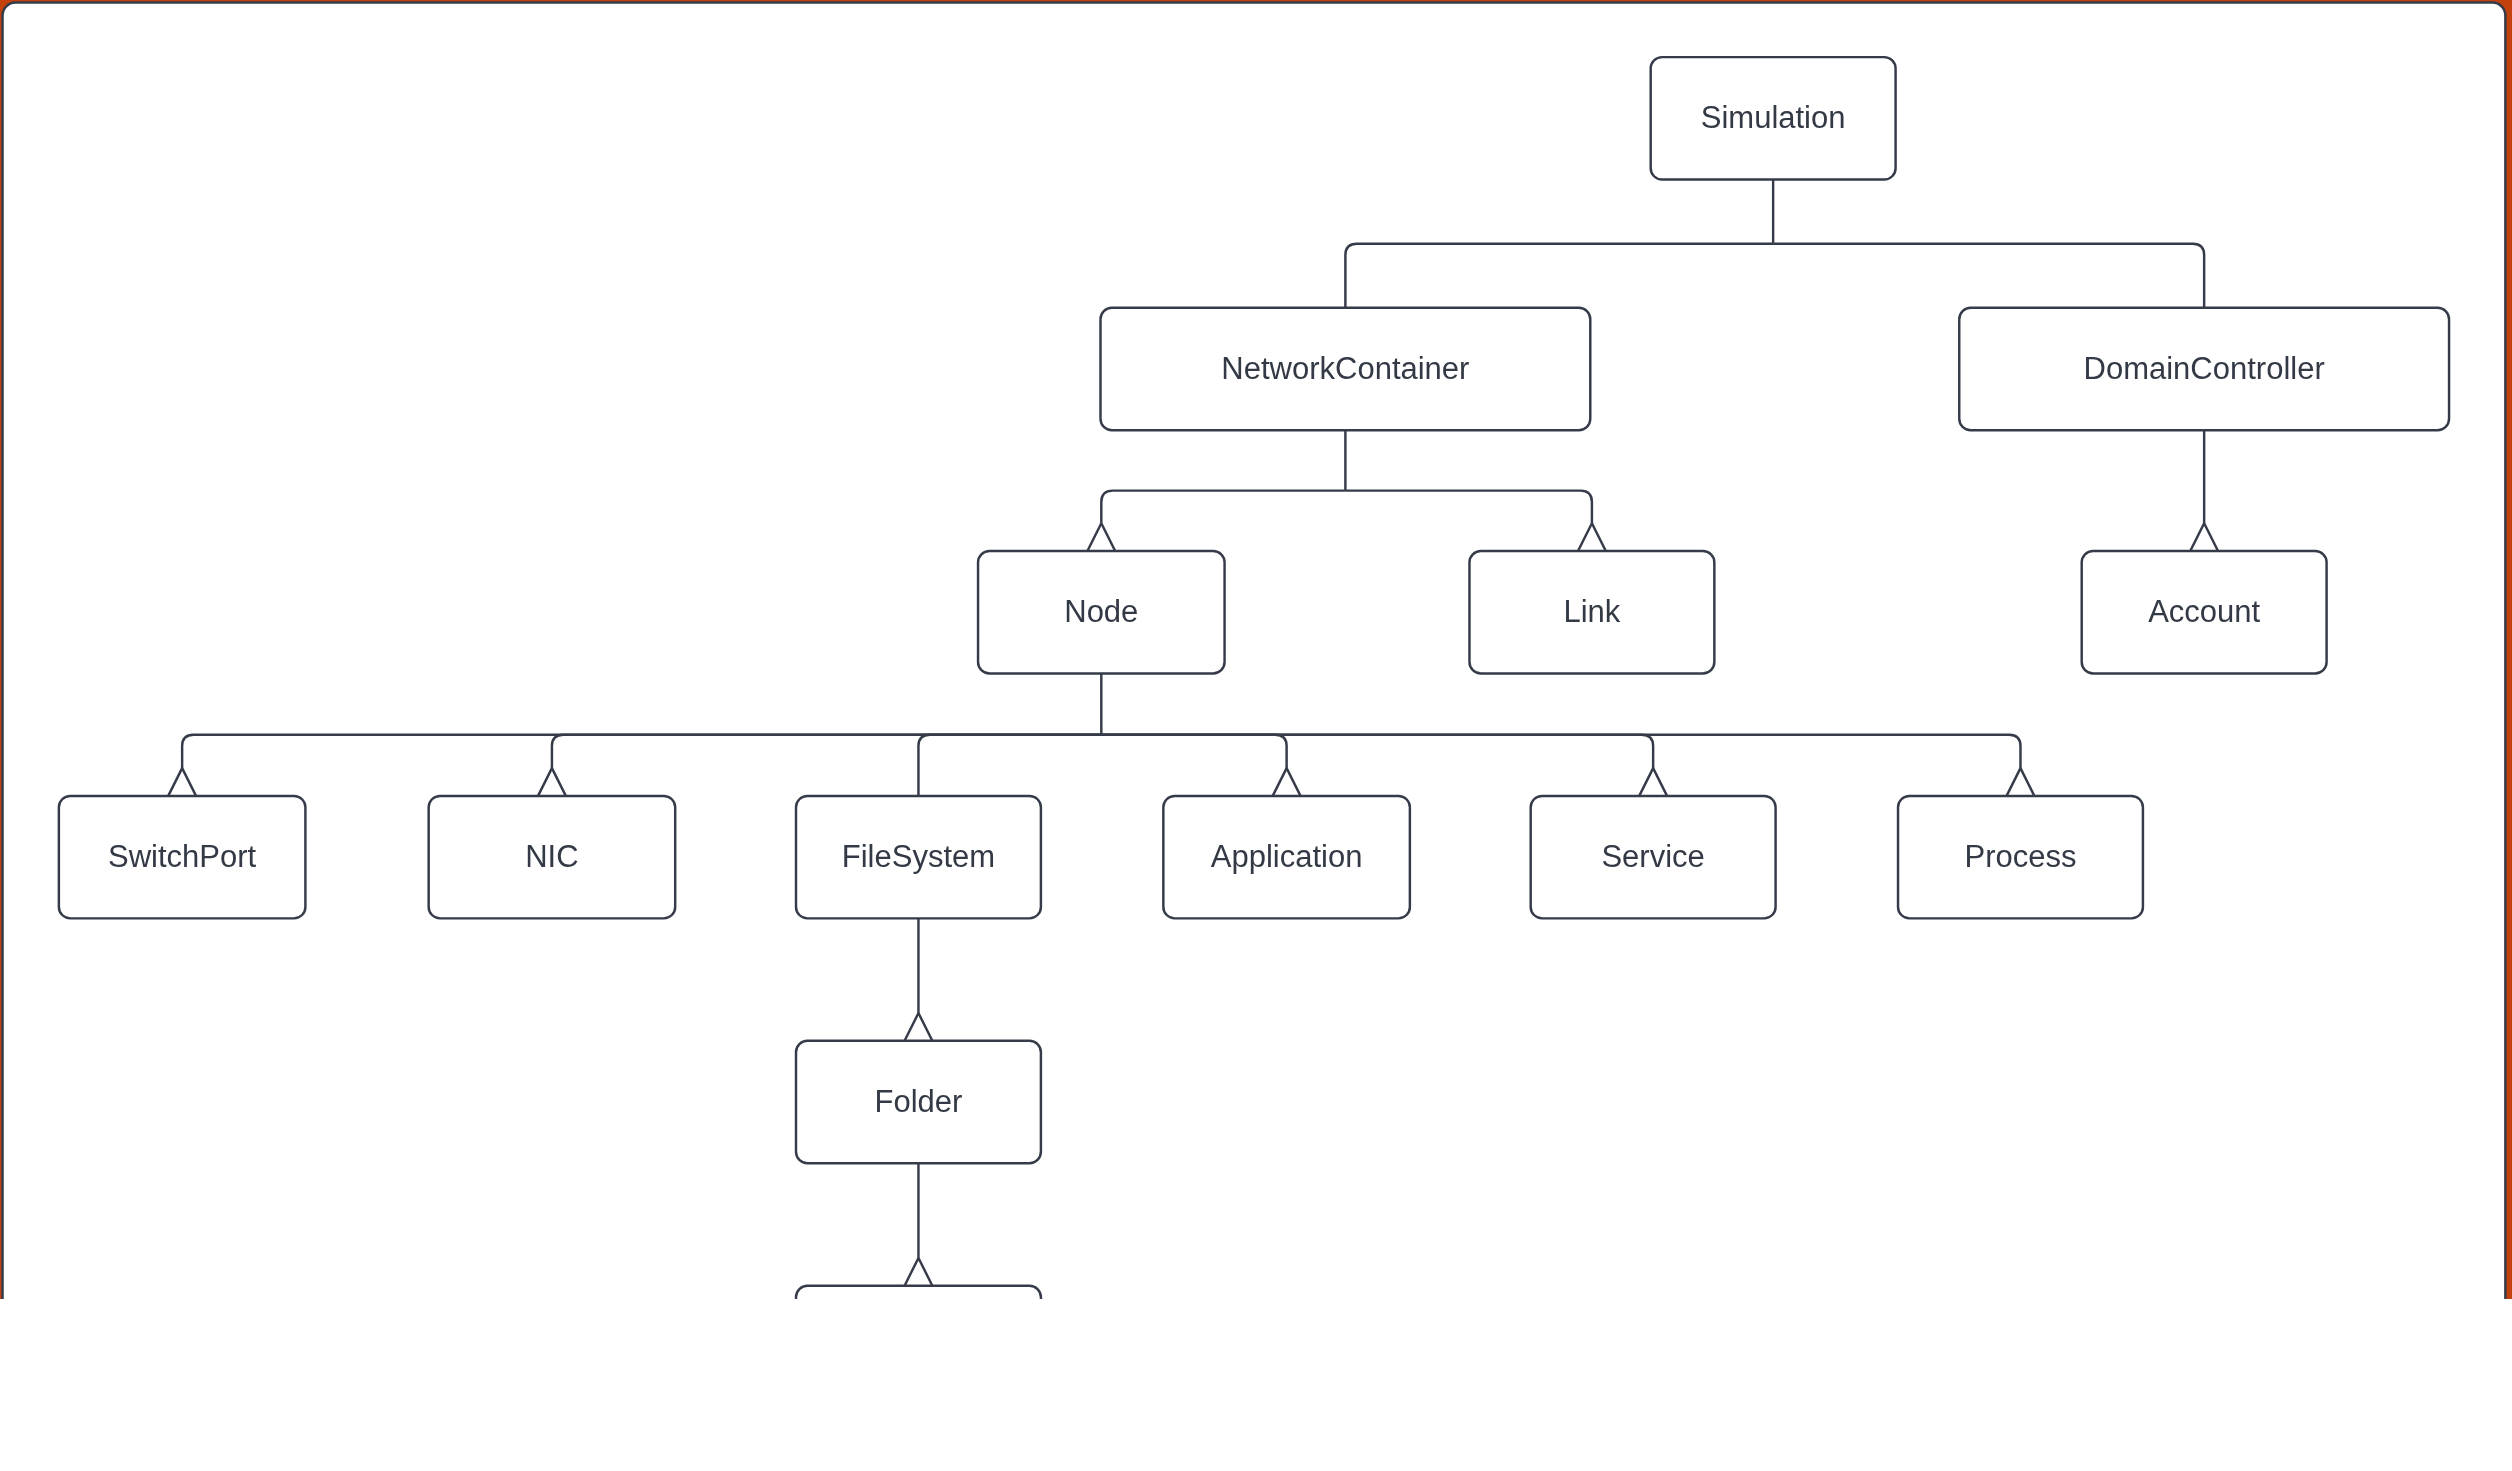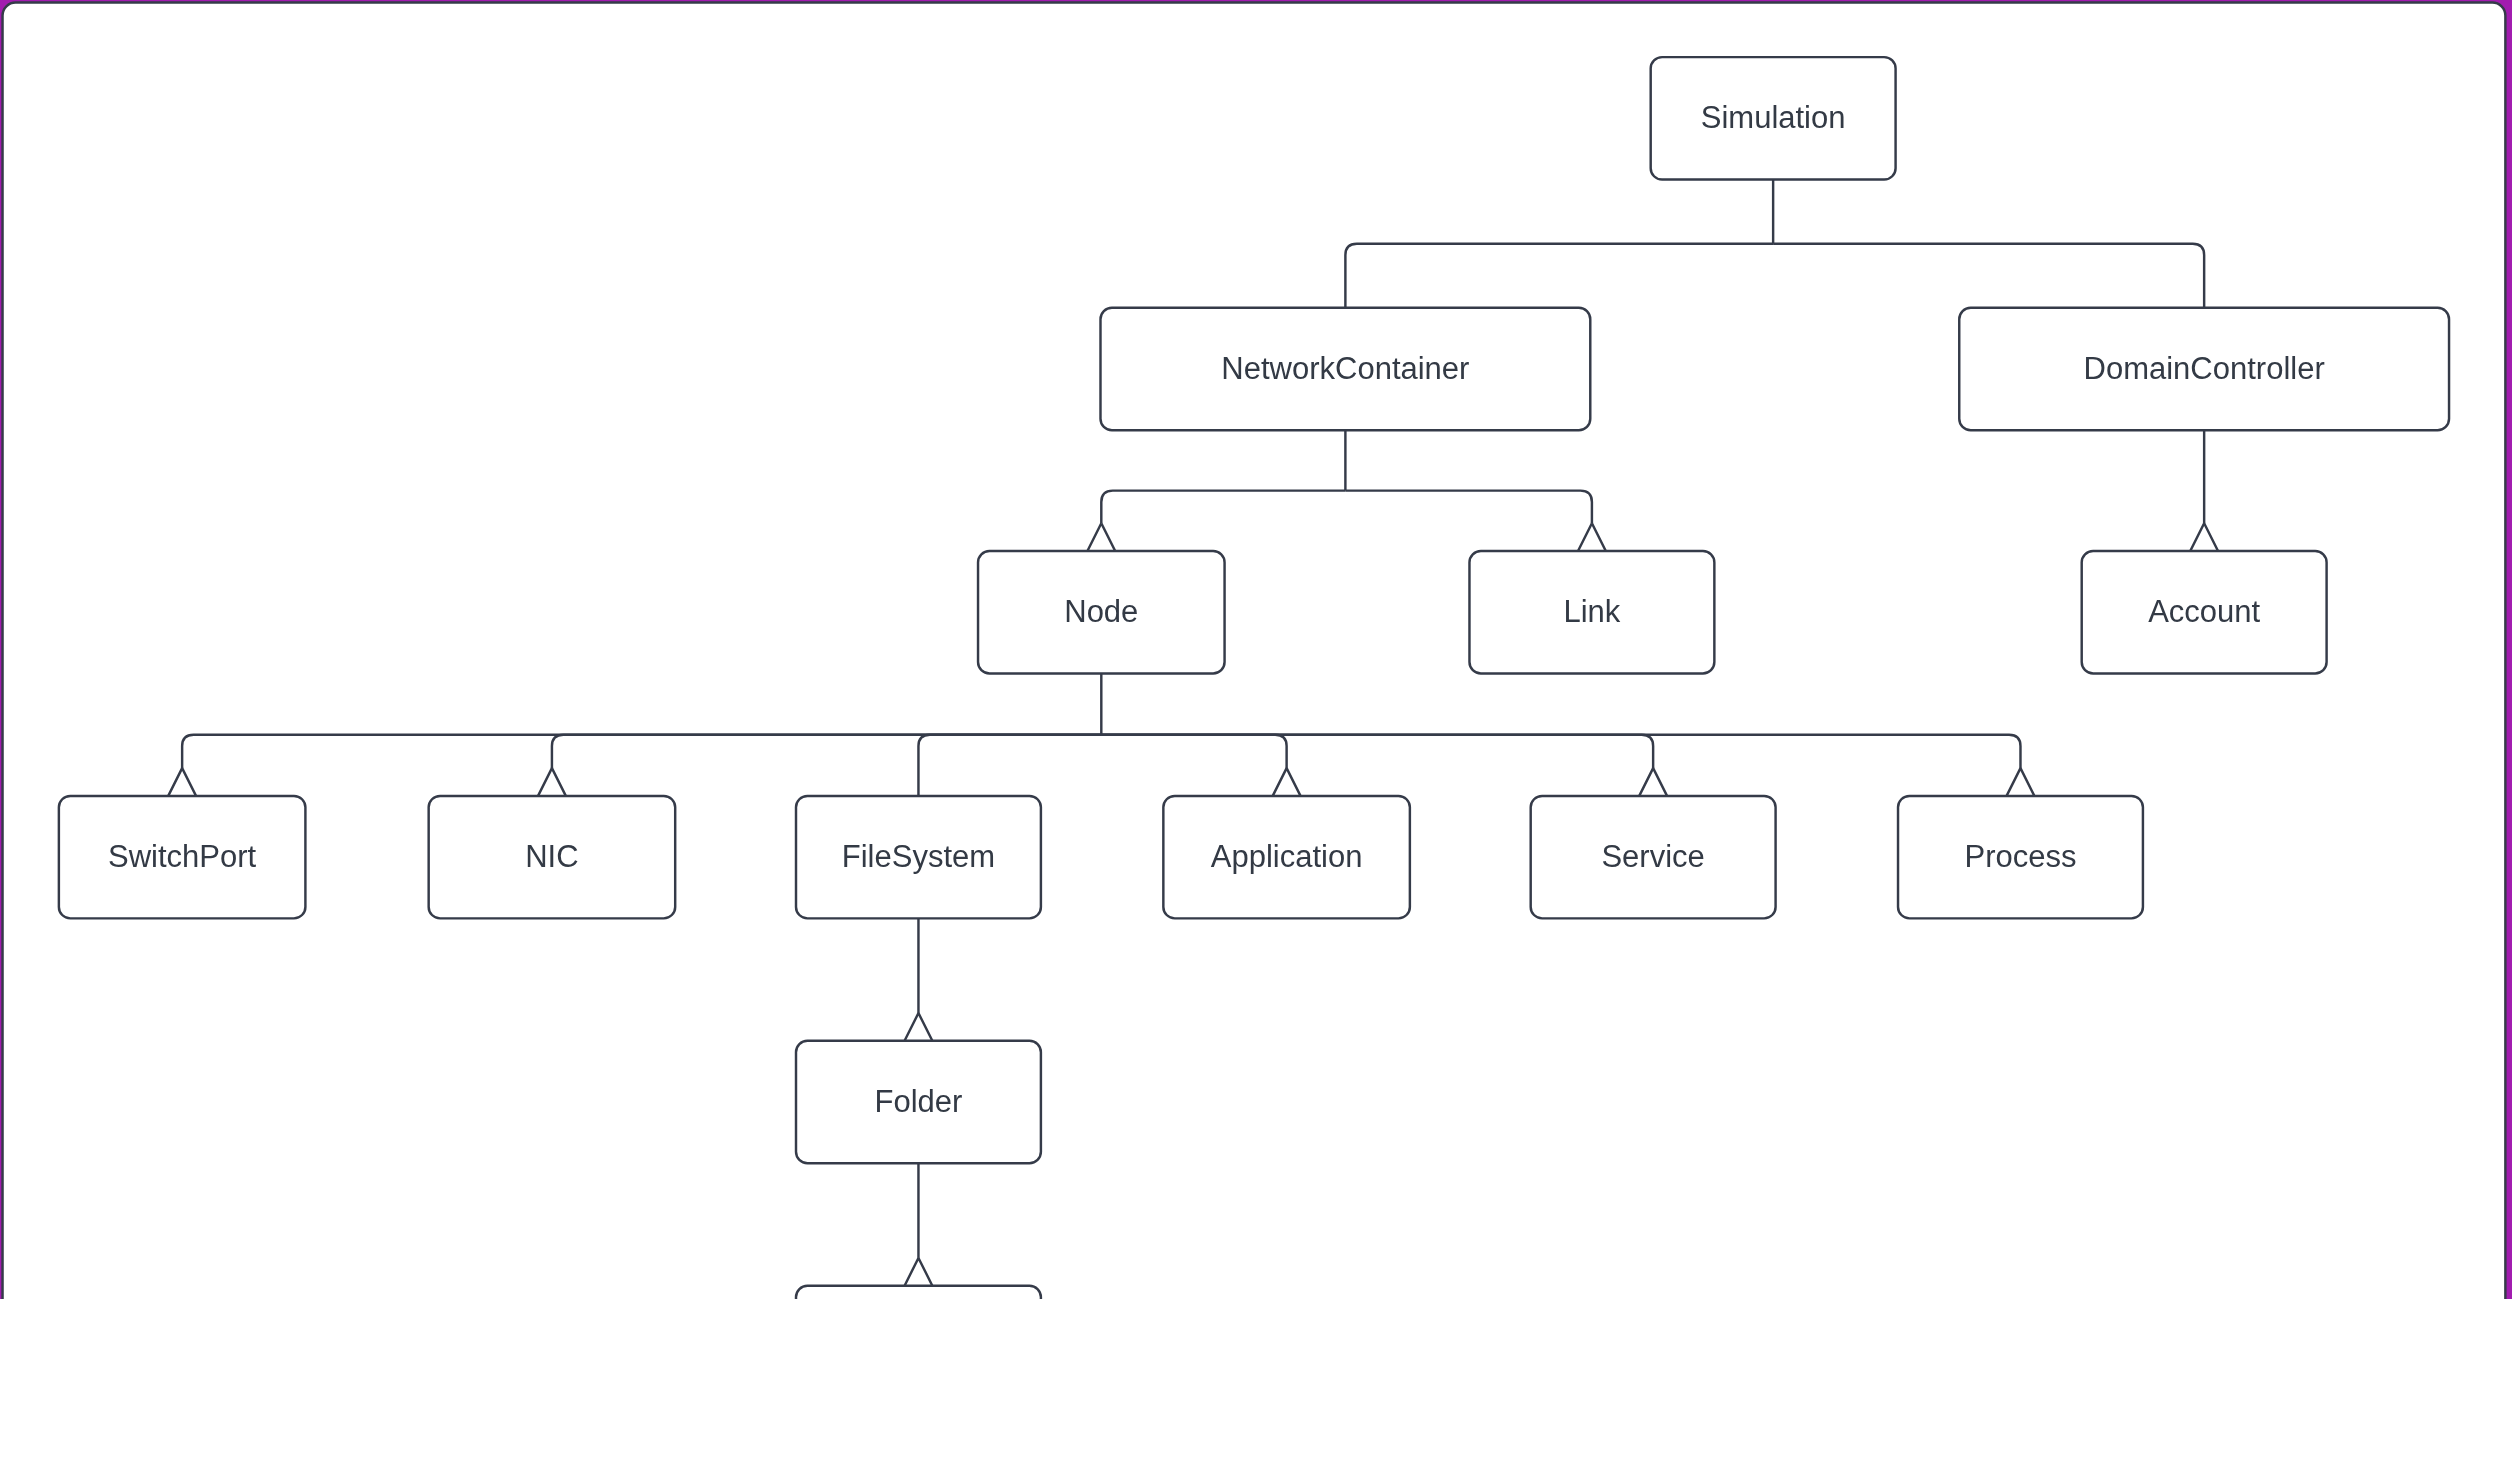--- a/index.html
+++ b/index.html
@@ -8,21 +8,21 @@
     padding: 0;
     background: #ffffff;
   }
   body {
     font-family: "Liberation Sans", sans-serif;
   }
   #canvas-wrap {
     position: relative;
     width: 2512px;
     height: 1299px;
-    background: #a21caf;
+    background: #c2410c;
     overflow: hidden;
   }
   #diagram-svg {
     position: absolute;
     top: 0;
     left: 0;
     width: 2512px;
     height: 1471px;
     display: block;
   }

